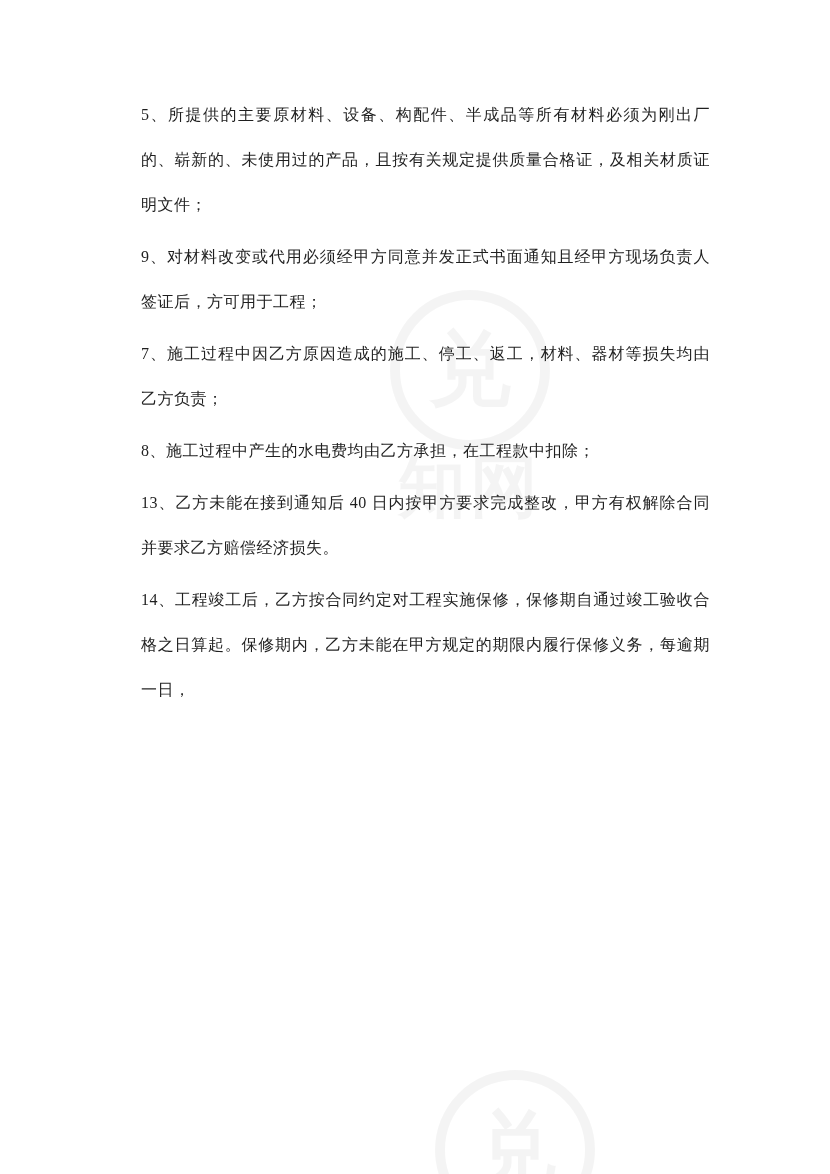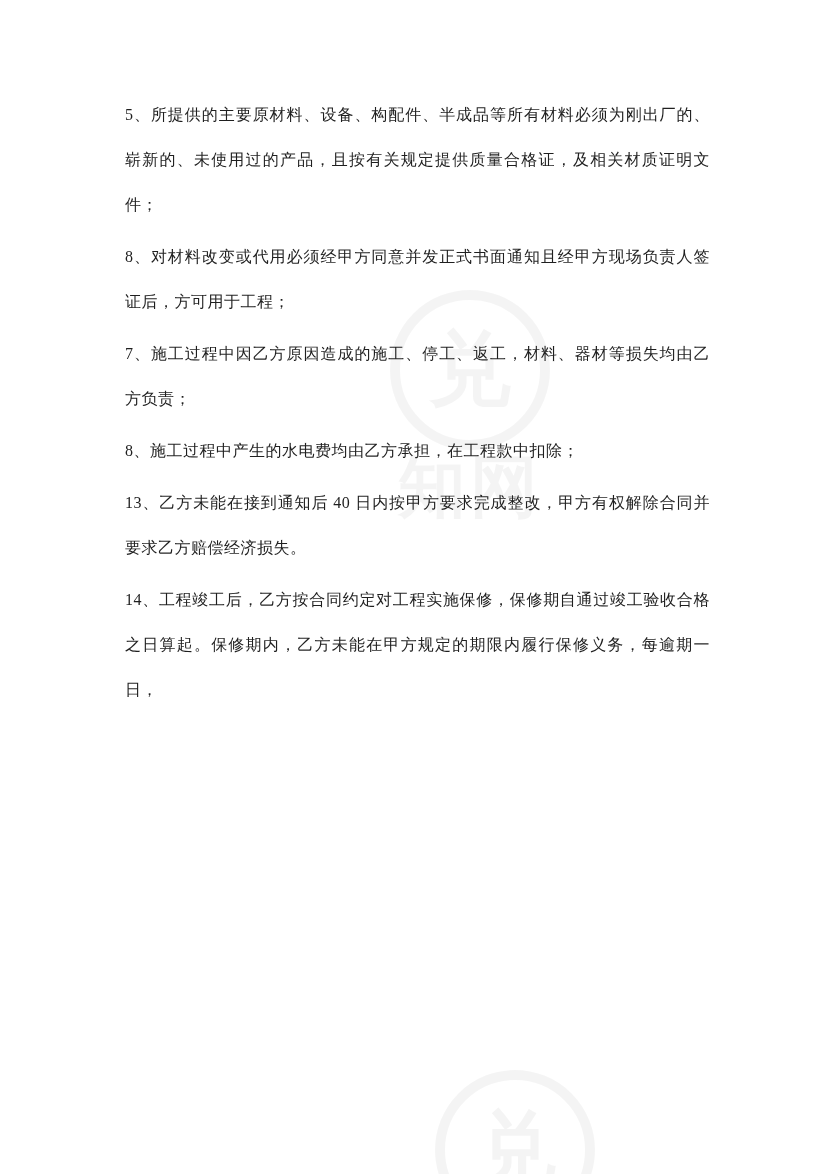--- a/index.html
+++ b/index.html
@@ -21,21 +21,21 @@
     background: #ffffff;
     overflow: hidden;
   }
   .content {
     position: relative;
     z-index: 2;
     padding: 92px 120px 0 125px;
     color: #1f1f1f;
   }
   .para {
-    margin: 0 0 7px 0;
+    margin: 0 0 7px 16px;
     font-size: 16px;
     line-height: 45px;
     text-align: justify;
     text-justify: inter-character;
     letter-spacing: 0.5px;
     word-break: break-all;
   }
   
   .watermark {
     position: absolute;
@@ -83,20 +83,20 @@
 
   <div class="watermark wm-bottom">
     <div class="wm-ring">
       <span>兑</span>
     </div>
 
   </div>
 
   <div class="content">
       <p class="para">5、所提供的主要原材料、设备、构配件、半成品等所有材料必须为刚出厂的、崭新的、未使用过的产品，且按有关规定提供质量合格证，及相关材质证明文件；</p>
-      <p class="para">8、对材料改变或代用必须经甲方同意并发正式书面通知且经甲方现场负责人签证后，方可用于工程；</p>
+      <p class="para">9、对材料改变或代用必须经甲方同意并发正式书面通知且经甲方现场负责人签证后，方可用于工程；</p>
       <p class="para">7、施工过程中因乙方原因造成的施工、停工、返工，材料、器材等损失均由乙方负责；</p>
       <p class="para">8、施工过程中产生的水电费均由乙方承担，在工程款中扣除；</p>
       <p class="para">13、乙方未能在接到通知后 40 日内按甲方要求完成整改，甲方有权解除合同并要求乙方赔偿经济损失。</p>
       <p class="para">14、工程竣工后，乙方按合同约定对工程实施保修，保修期自通过竣工验收合格之日算起。保修期内，乙方未能在甲方规定的期限内履行保修义务，每逾期一日，</p>
     </div>
 
 </div>
 
 </body></html>

